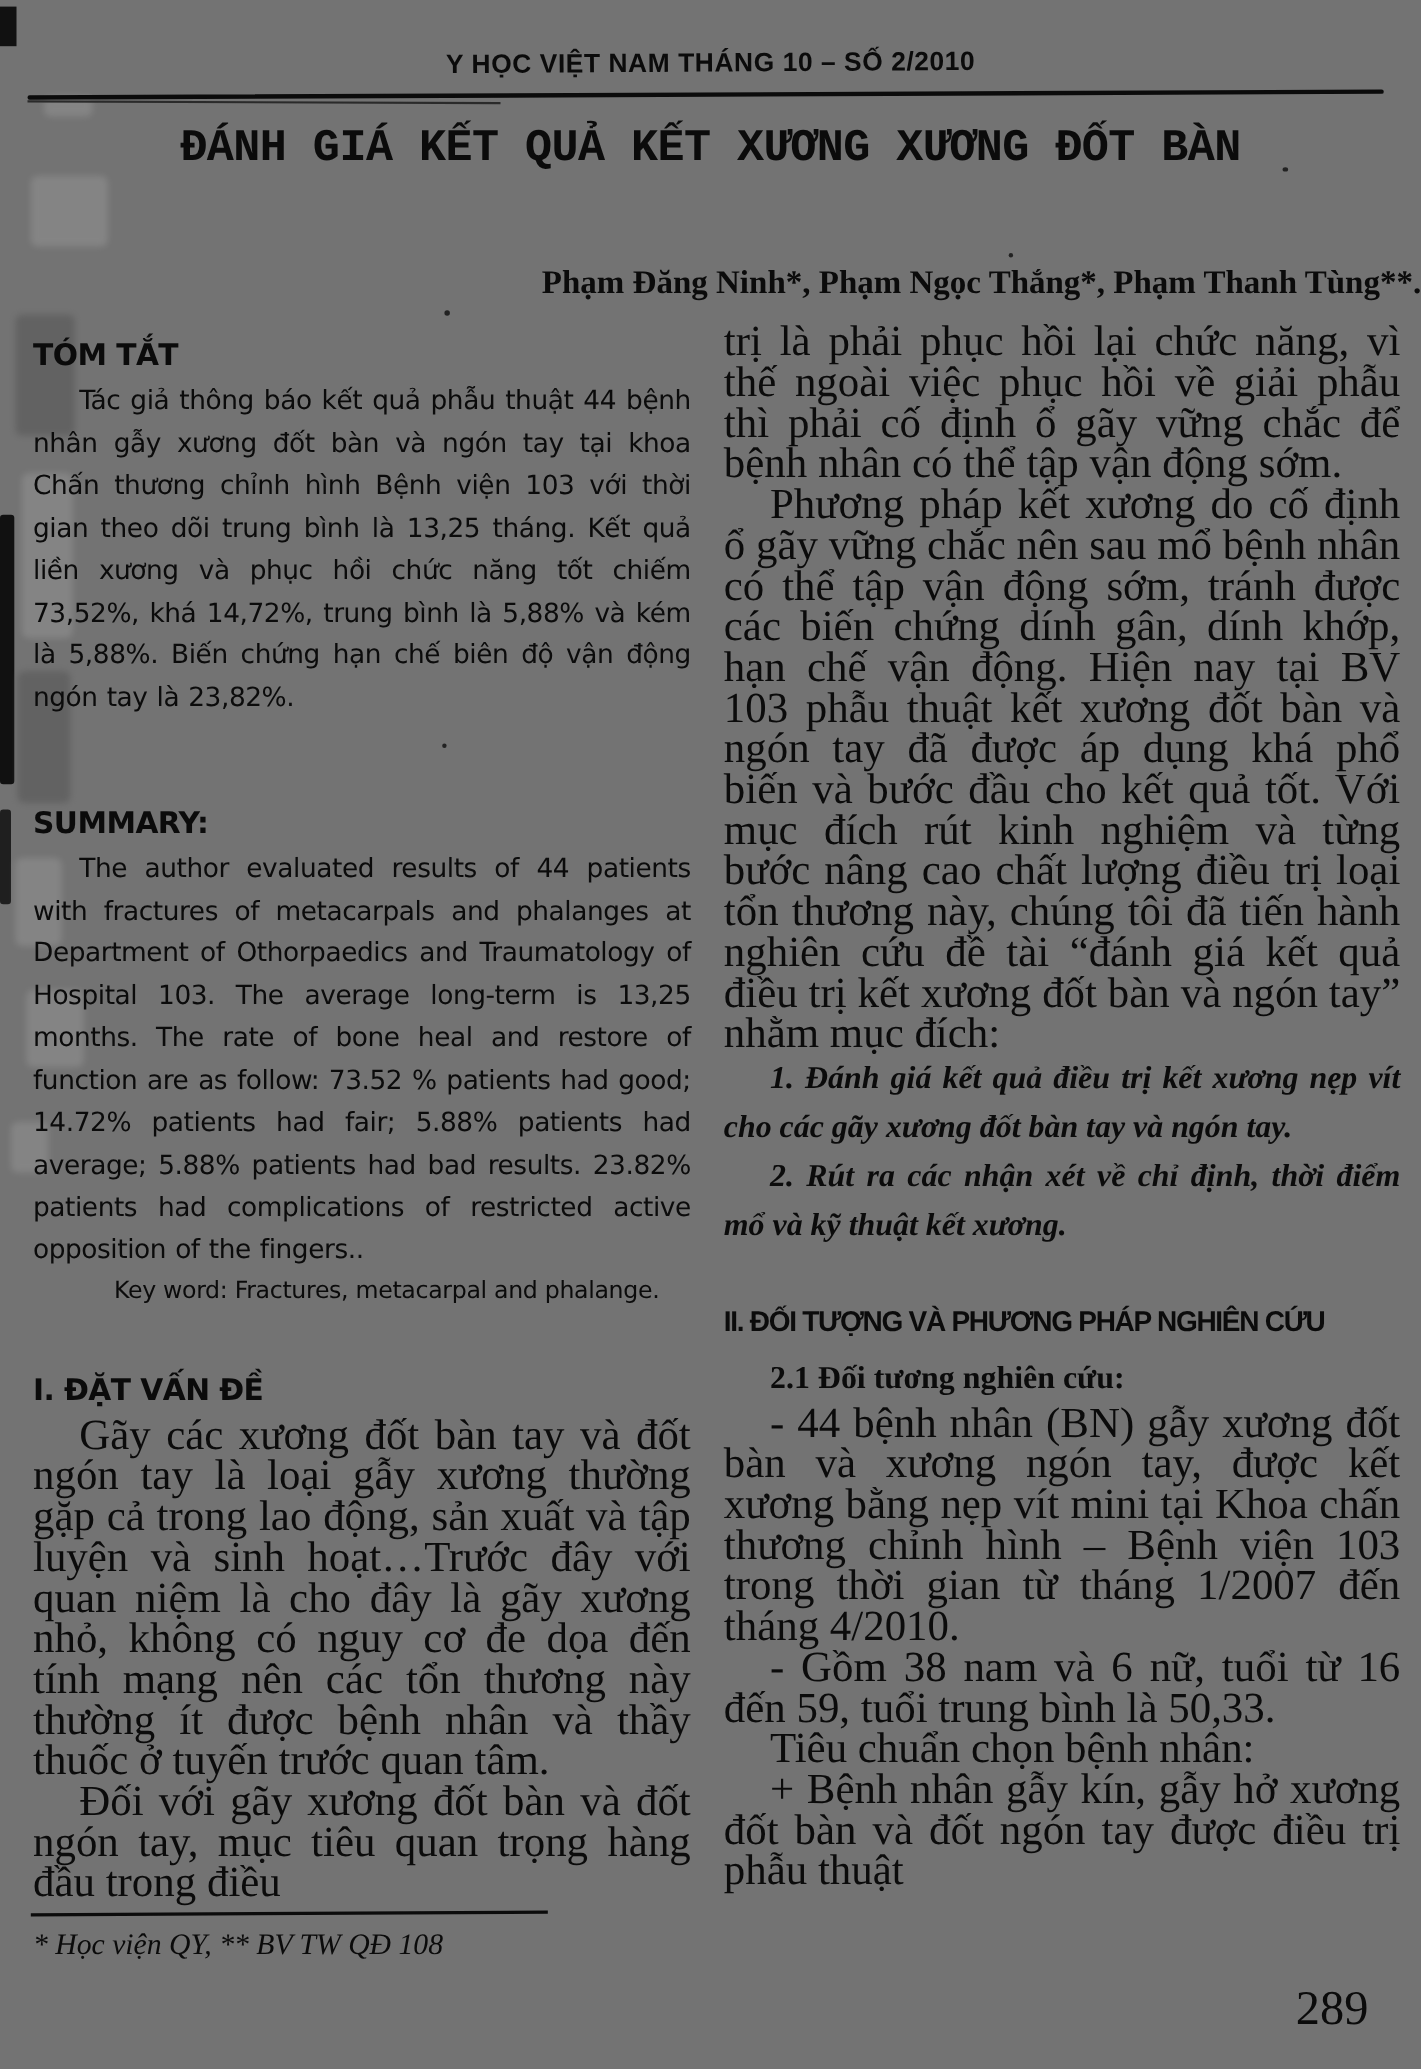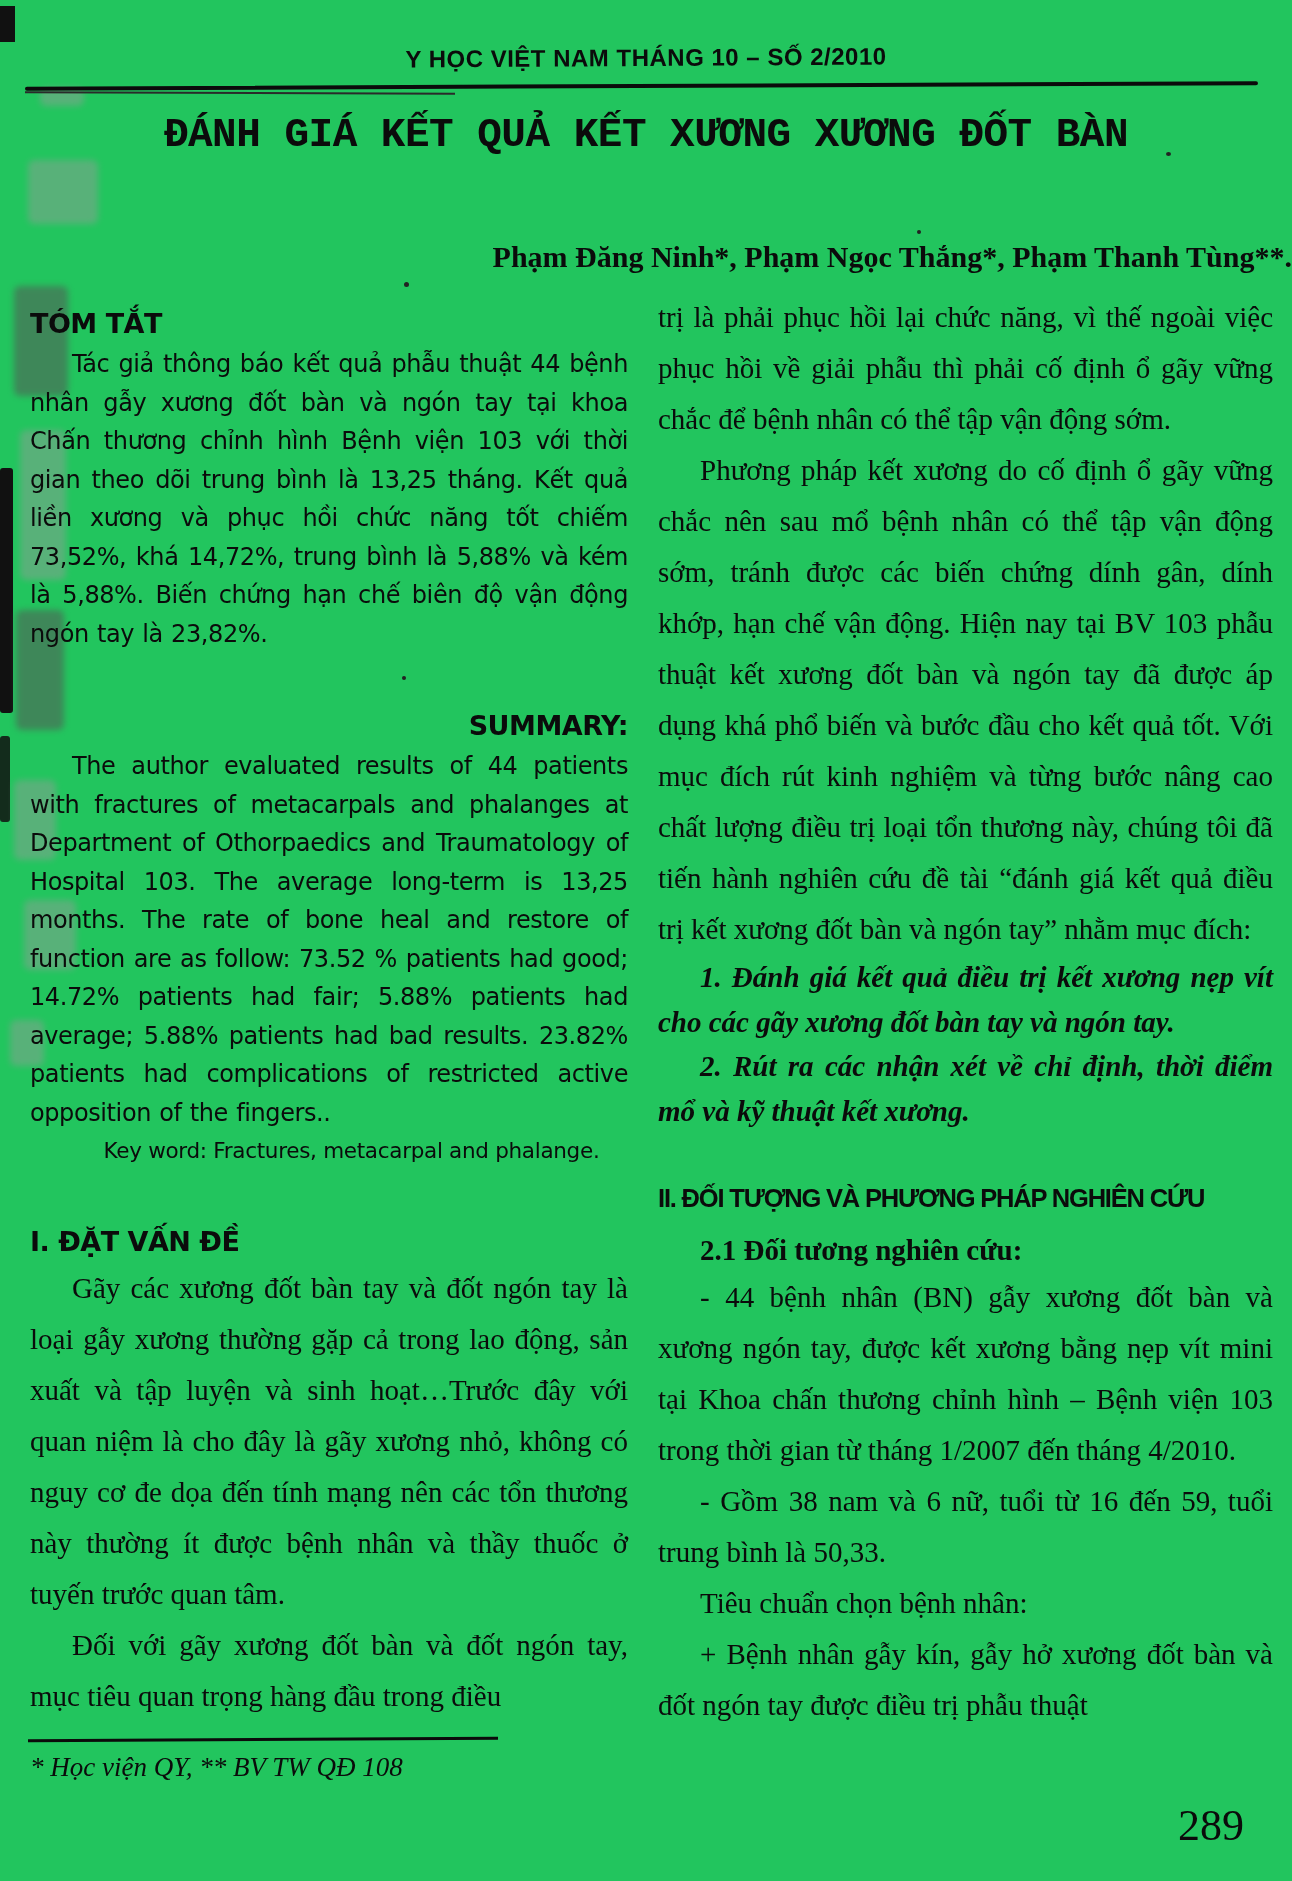--- a/index.html
+++ b/index.html
@@ -1,19 +1,19 @@
 <!DOCTYPE html>
 <html><head>
 <meta charset="utf-8">
 <style>
   html,body{margin:0;padding:0;background:#e8e8e8;}
   .page{
     position:relative;
     width:1292px;height:1881px;
-    background:#22c55e;
+    background:#737373;
     color:#0b0b0b;
     overflow:hidden;
     font-family:"Liberation Serif", serif;
   }
   
   .artifact{position:absolute;pointer-events:none;}
   .edge-black{background:#111;}
   .blob{background:#9a9a9a;filter:blur(3px);opacity:.45;border-radius:6px;}
   .blob.dark{background:#555;opacity:.55;}
   
@@ -62,26 +62,26 @@
     font-family:"DejaVu Sans", sans-serif;
     font-size:24px;line-height:38.5px;
     text-indent:42px;margin:0;letter-spacing:-.4px;
     word-spacing:1px;
   }
   .keyword-line{
     font-family:"DejaVu Sans", sans-serif;
     font-size:21.5px;line-height:38px;
     margin:0;padding-left:45px;text-align:center;letter-spacing:-.3px;
   }
-  .gap-lg{margin-top:57px;text-align:right;}
+  .gap-lg{margin-top:80px;}
   .gap-md{margin-top:56px;}
   
   .serif-body{
     font-family:"Liberation Serif", serif;
-    font-size:29px;line-height:51px;
+    font-size:39px;line-height:37px;
     text-indent:42px;margin:0;
   }
   .no-indent{text-indent:0;}
   .objective{
     font-family:"Liberation Serif", serif;
     font-weight:bold;font-style:italic;
     font-size:29px;line-height:44.5px;
     text-indent:42px;margin:0;
   }
   .section2-head{

